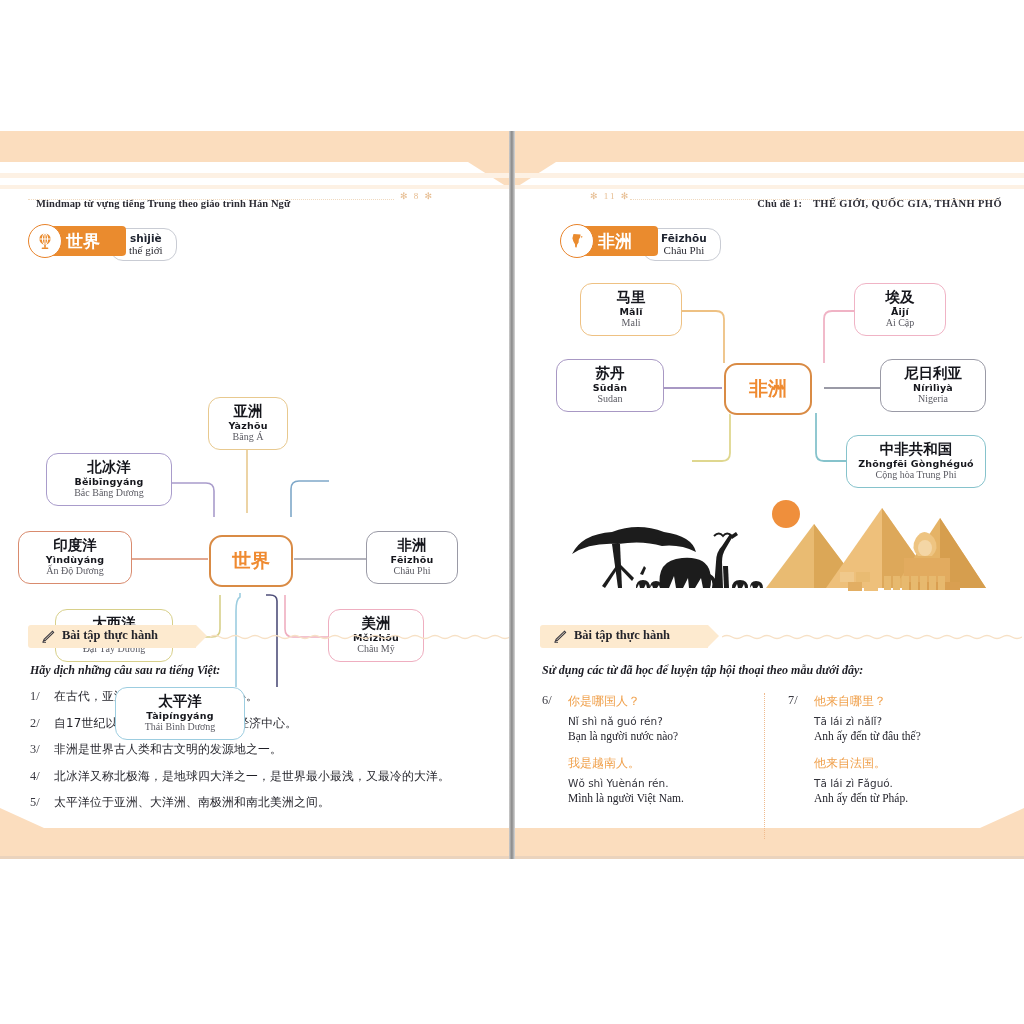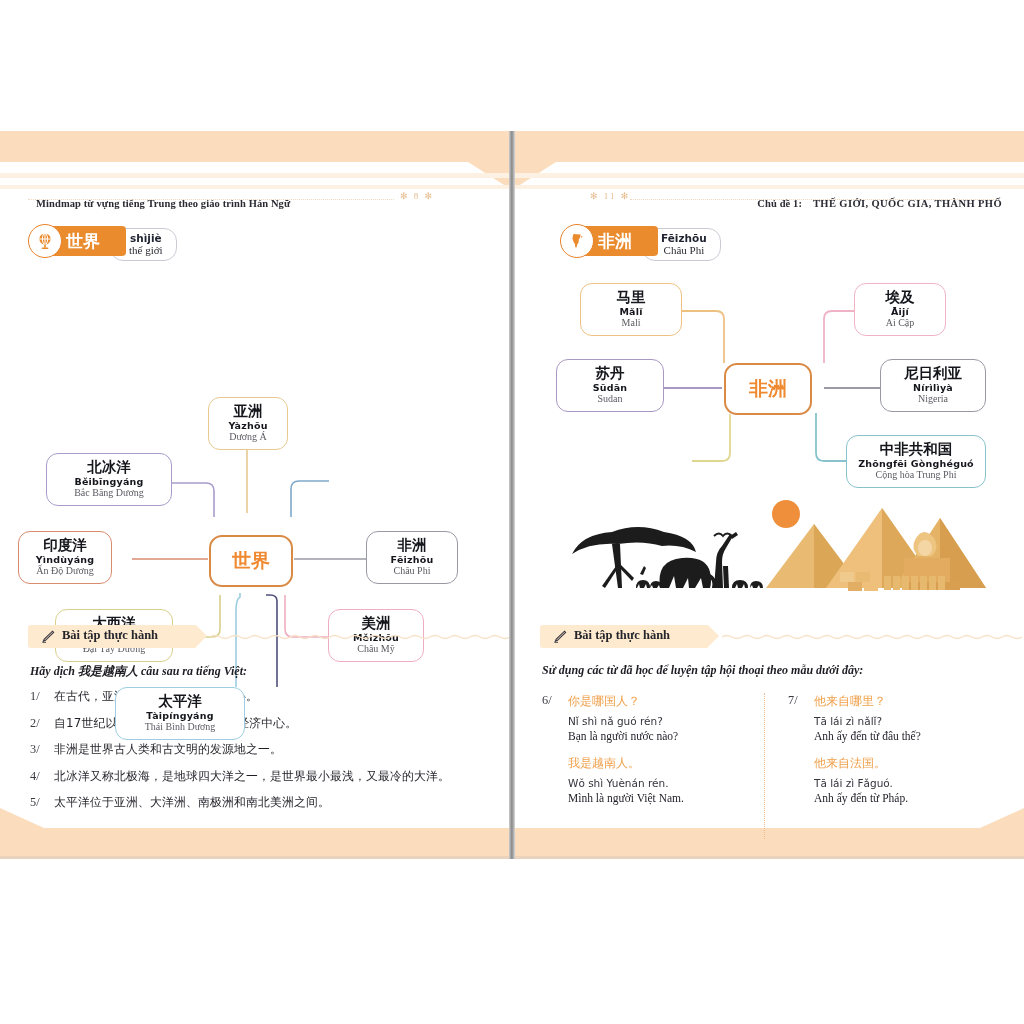--- a/index.html
+++ b/index.html
@@ -217,31 +217,31 @@
         </g>
       </svg>
 
       <div class="center-node" style="left:209px;top:404px;width:80px;height:48px;">
         <span>世界</span>
       </div>
 
       <div class="node" style="left:208px;top:266px;width:80px;border-color:#e8c98f;">
         <div class="hz">亚洲</div>
         <div class="py">Yàzhōu</div>
-        <div class="vi">Dương Á</div>
+        <div class="vi">Băng Á</div>
       </div>
 
       <div class="node" style="left:46px;top:322px;width:126px;border-color:#a99ccb;">
         <div class="hz">北冰洋</div>
         <div class="py">Běibīngyáng</div>
         <div class="vi">Bắc Băng Dương</div>
       </div>
 
 
-      <div class="node" style="left:18px;top:400px;width:94px;border-color:#d98b6e;">
+      <div class="node" style="left:18px;top:400px;width:114px;border-color:#d98b6e;">
         <div class="hz">印度洋</div>
         <div class="py">Yìndùyáng</div>
         <div class="vi">Ấn Độ Dương</div>
       </div>
 
       <div class="node" style="left:366px;top:400px;width:92px;border-color:#9a9aa6;">
         <div class="hz">非洲</div>
         <div class="py">Fēizhōu</div>
         <div class="vi">Châu Phi</div>
       </div>
@@ -273,21 +273,21 @@
       </svg>
       <span class="pen">
         <svg width="15" height="14" viewBox="0 0 15 14">
           <path d="M12.5 1.2 L13.6 2.4 L5.2 10.6 L3.4 11.3 L4.1 9.4 Z" fill="none" stroke="#3a3a42" stroke-width="1.1"></path>
           <path d="M2.4 12.2 q2 .6 3.6 .1" fill="none" stroke="#3a3a42" stroke-width=".9"></path>
         </svg>
       </span>
       <span class="lbl">Bài tập thực hành</span>
     </div>
 
-    <div class="ex-intro" style="left:30px;top:532px;">Hãy dịch 我是越南人 câu sau ra tiếng Việt:</div>
+    <div class="ex-intro" style="left:30px;top:532px;">Hãy dịch những câu sau ra tiếng Việt:</div>
 
     <div class="ex-list" style="left:30px;top:558px;width:460px;">
       <div class="ex-item">
         <span class="num">1/</span>
         <span class="cn">在古代，亚洲一直是世界经济的中心。</span>
       </div>
       <div class="ex-item">
         <span class="num">2/</span>
         <span class="cn">自17世纪以来，欧洲逐渐成为世界经济中心。</span>
       </div>

